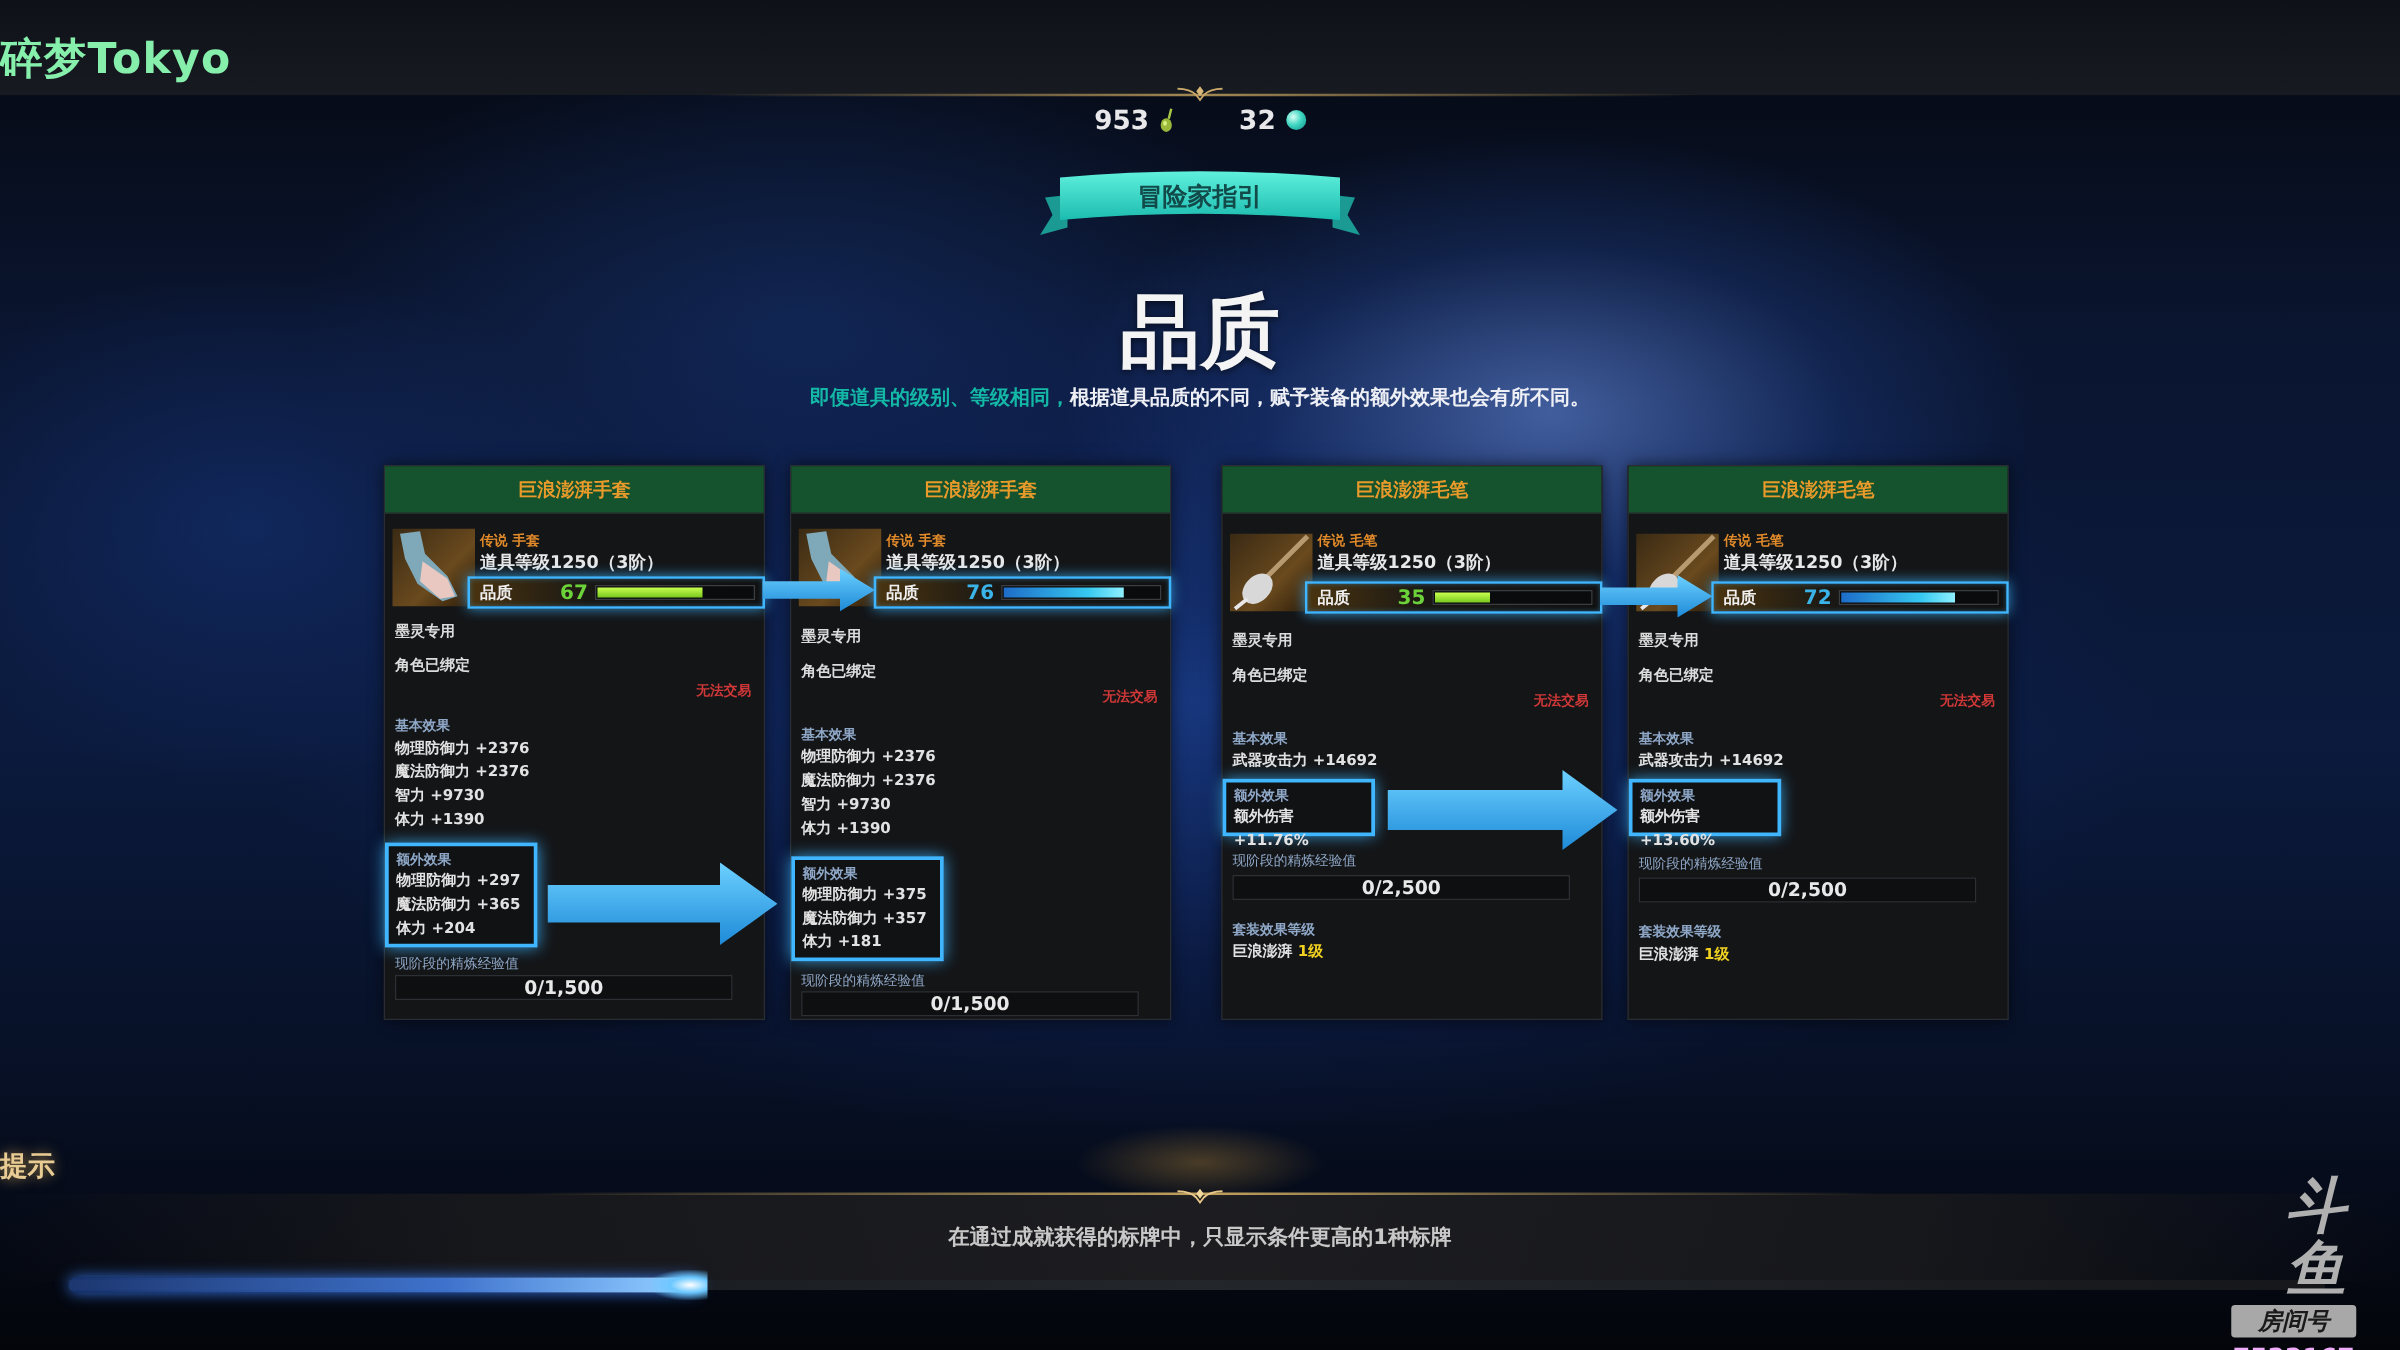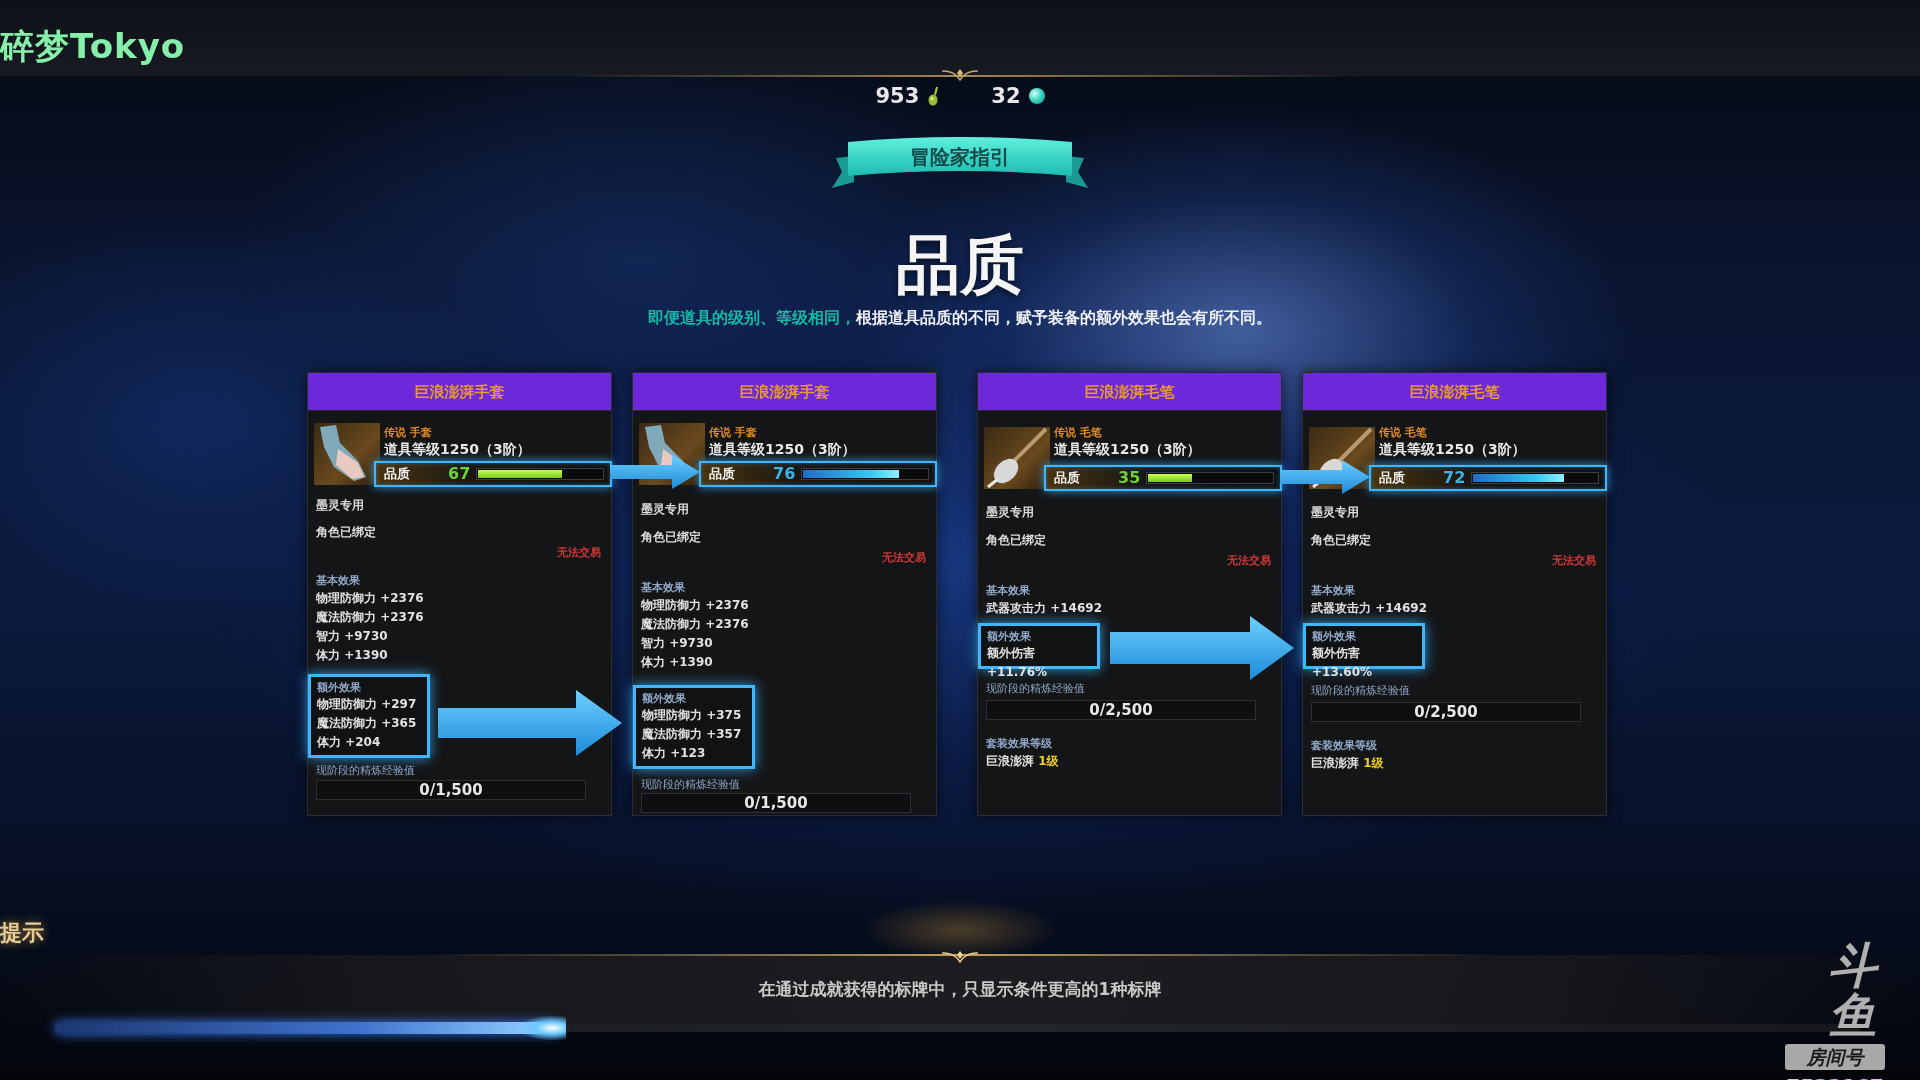--- a/index.html
+++ b/index.html
@@ -60,21 +60,21 @@
   }
   .subtitle .muted { color: #14b8a6; }
   .subtitle .strong { color: #eef0f6; }
 
   .card {
     position: absolute; top: 372px; width: 305px; height: 444px;
     background: #141517; border: 1px solid #2a2d33;
     box-shadow: 0 0 12px rgba(0,0,0,0.6);
   }
   .card-head {
-    height: 38px; background: #6d28d9; border-bottom: 1px solid #26292e;
+    height: 38px; background: #14532d; border-bottom: 1px solid #26292e;
     text-align: center; line-height: 38px; font-size: 15px; font-weight: bold; color: #e89a2a;
   }
   .card-top { position: relative; height: 92px; }
   .item-icon {
     position: absolute; left: 6px; top: 12px; width: 66px; height: 62px;
     background: linear-gradient(135deg, #3a2a14 0%, #6a4a1e 60%, #2a1a08 100%);
   }
   .item-icon svg { position: absolute; inset: 0; }
   .item-type { position: absolute; left: 76px; top: 14px; font-size: 11px; color: #e08a2a; font-weight: bold; }
   .item-level { position: absolute; left: 76px; top: 30px; font-size: 14px; color: #e8e8e8; font-weight: bold; }
@@ -267,21 +267,21 @@
   <div class="notrade" style="top:177px">无法交易</div>
   <div class="section-title" style="top:207px">基本效果</div>
   <div class="stat" style="top:223px">物理防御力 +2376</div>
   <div class="stat" style="top:242px">魔法防御力 +2376</div>
   <div class="stat" style="top:261px">智力 +9730</div>
   <div class="stat" style="top:280px">体力 +1390</div>
   <div class="extra-box" style="top:312px; width:122px; height:84px">
     <span class="section-title">额外效果</span>
     <span class="stat">物理防御力 +375</span>
     <span class="stat">魔法防御力 +357</span>
-    <span class="stat">体力 +123</span>
+    <span class="stat">体力 +181</span>
   </div>
   <div class="exp-label" style="top:404px">现阶段的精炼经验值</div>
   <div class="exp-bar" style="top:420px">0/1,500</div>
 </div>
 
 <div class="card" style="left:977px">
   <div class="card-head">巨浪澎湃毛笔</div>
   <div class="card-top">
     <div class="item-icon" style="top:16px">
       <svg viewBox="0 0 66 62" width="66" height="62">

